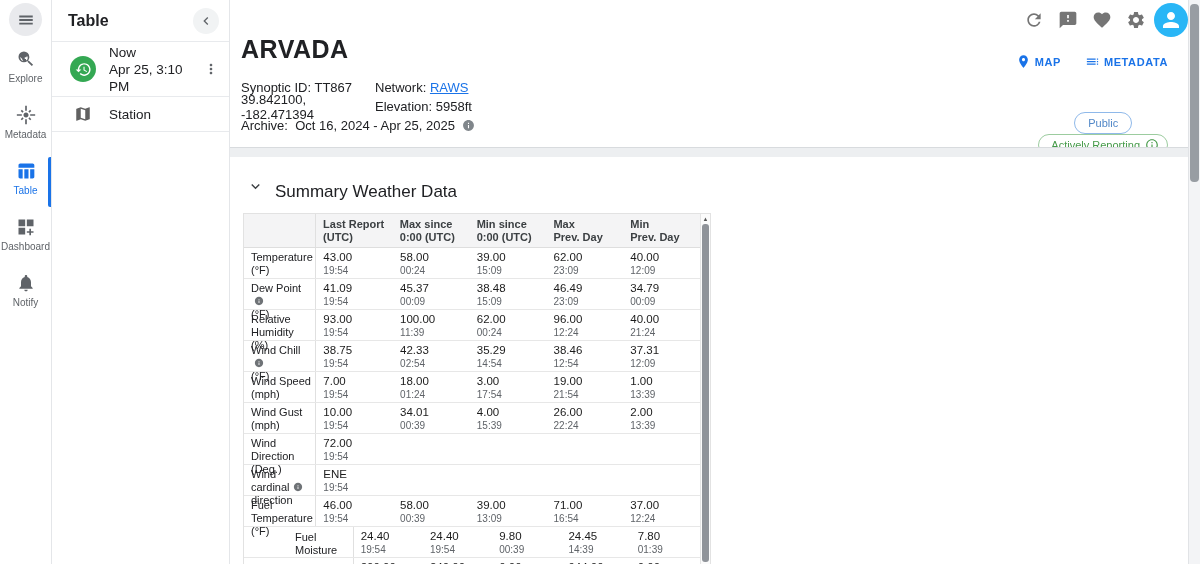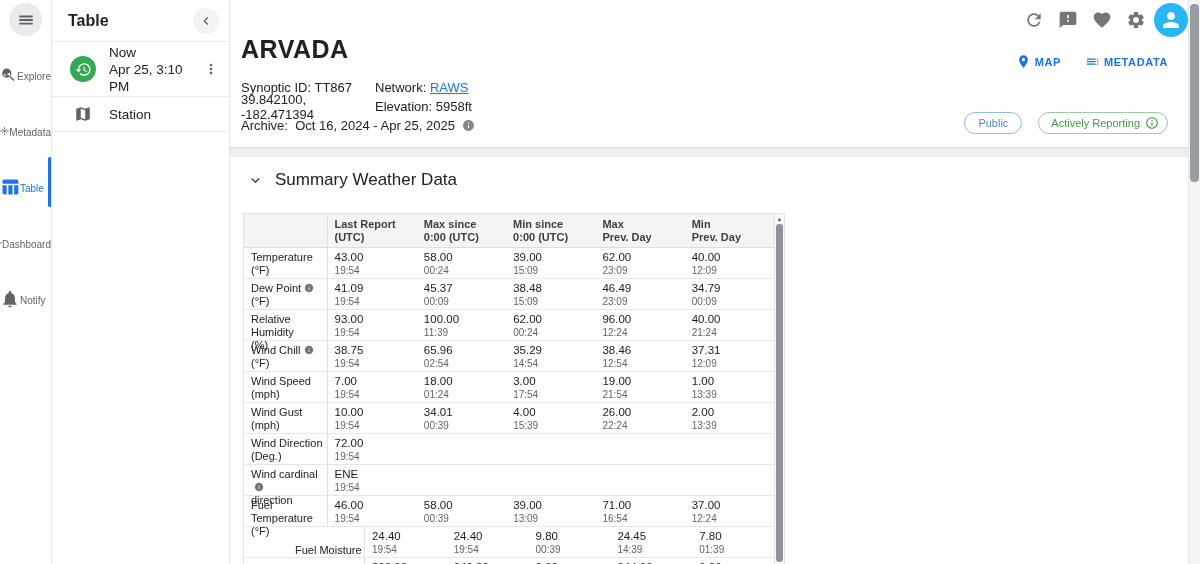--- a/index.html
+++ b/index.html
@@ -6,21 +6,21 @@
   html,body { width:1200px; height:564px; overflow:hidden; background:#fff;
     font-family:"Liberation Sans", sans-serif; color:#202124; }
   .page { display:flex; width:1200px; height:564px; }
 
   
   .rail { width:52px; flex-shrink:0; border-right:1px solid #e4e6e9; background:#fff; }
   .menu-btn { width:33px; height:33px; border-radius:50%; background:#e9eaed; margin:3px auto 0;
     display:flex; align-items:center; justify-content:center; color:#5f6368; cursor:pointer; }
   .menu-btn svg { width:18px; height:18px; fill:currentColor; }
   .rail-items { margin-top:8px; }
-  .rail-item { height:56px; display:flex; flex-direction:row; align-items:center;
+  .rail-item { height:56px; display:flex; flex-direction:column; align-items:center;
     padding-top:5px; color:#5f6368; position:relative; cursor:pointer; }
   .rail-item svg { width:20px; height:20px; fill:currentColor; }
   .rail-item .lbl { font-size:10px; margin-top:4px; }
   .rail-item.active { color:#1a73e8; }
   .active-bar { position:absolute; right:0; top:1px; width:3px; height:50px;
     background:#1a73e8; border-radius:2px 0 0 2px; }
 
   
   .drawer { width:178px; flex-shrink:0; border-right:1px solid #e4e6e9; background:#fff; }
   .drawer-header { height:42px; display:flex; align-items:center; justify-content:space-between;
@@ -57,35 +57,35 @@
   .meta-row { display:flex; height:19px; align-items:center; }
   .meta-c1 { width:134px; }
   .meta a { color:#1a73e8; text-decoration:underline; cursor:pointer; }
   .info-dot { width:13px; height:13px; fill:#80868b; margin-left:7px; vertical-align:-2px; }
 
   .header-actions { position:absolute; top:54px; right:20px; display:flex; gap:24px; }
   .action-btn { display:flex; align-items:center; gap:4px; color:#1a73e8; font-size:11px;
     font-weight:700; letter-spacing:.6px; cursor:pointer; }
   .action-btn svg { width:15px; height:15px; fill:currentColor; }
 
-  .badges { position:absolute; top:112px; right:20px; display:flex; gap:16px; align-items:center; }
+  .badges { position:absolute; top:112px; right:20px; display:flex; gap:0; align-items:center;flex-direction:column; }
   .badge { height:22px; border-radius:12px; display:flex; align-items:center; font-size:11px; cursor:pointer; }
   .badge-public { border:1px solid #8fb9ea; color:#5187c7; padding:0 13px; }
   .badge-reporting { border:1px solid #9ccc9f; color:#459a49; gap:5px; padding:0 8px 0 12px; }
   .badge-reporting svg { width:14px; height:14px; fill:#459a49; }
 
   .section-divider { position:absolute; top:147px; left:0; right:0; height:10px;
     background:#edeff1; border-top:1px solid #d8dbde; }
 
   .summary-head { position:absolute; top:170px; left:17px; display:flex; align-items:center; gap:11px; cursor:pointer; }
   .summary-head svg { width:17px; height:17px; fill:#3c4043; }
-  .summary-title { font-size:17px; font-weight:500; }
+  .summary-title { font-size:17px; font-weight:500;margin-top:12px; }
 
   
-  .table-wrap { position:absolute; top:213px; left:13px; width:542px; bottom:0;
+  .table-wrap { position:absolute; top:213px; left:13px; width:468px; bottom:0;
     border:1px solid #e2e2e2; border-bottom:none; background:#fff; overflow:hidden; }
   .table-inner { margin-right:10px; }
   .thead { display:flex; height:34px; background:#f4f4f5; border-bottom:1px solid #dedede; }
   .th { width:92px; font-size:11px; font-weight:700; color:#3c4043; line-height:13px; padding:4px 0 0 7px; }
   .th-label { width:86px; border-right:1px solid #e0e0e0; }
   .trow { display:flex; height:31px; border-bottom:1px solid #e7e7e7; }
   .tlabel { width:86px; border-right:1px solid #e0e0e0; padding:3px 2px 0 7px;
     font-size:11px; line-height:13px; color:#202124; }
   .tlabel.single { display:flex; align-items:flex-end; padding-top:0;margin-left:44px; }
   .tcell { width:92px; padding:3px 0 0 7px; }
@@ -386,21 +386,21 @@
                 <div>Wind Chill<svg class="row-info" viewBox="0 0 24 24">
                     <path d="M12 2C6.48 2 2 6.48 2 12s4.48 10 10 10 10-4.48 10-10S17.52 2 12 2zm1 15h-2v-6h2v6zm0-8h-2V7h2v2z"></path>
                   </svg></div>
                 <div>(°F)</div>
               </div>
               <div class="tcell">
                 <div class="tval">38.75</div>
                 <div class="ttime">19:54</div>
               </div>
               <div class="tcell">
-                <div class="tval">65.96</div>
+                <div class="tval">42.33</div>
                 <div class="ttime">02:54</div>
               </div>
               <div class="tcell">
                 <div class="tval">35.29</div>
                 <div class="ttime">14:54</div>
               </div>
               <div class="tcell">
                 <div class="tval">38.46</div>
                 <div class="ttime">12:54</div>
               </div>

